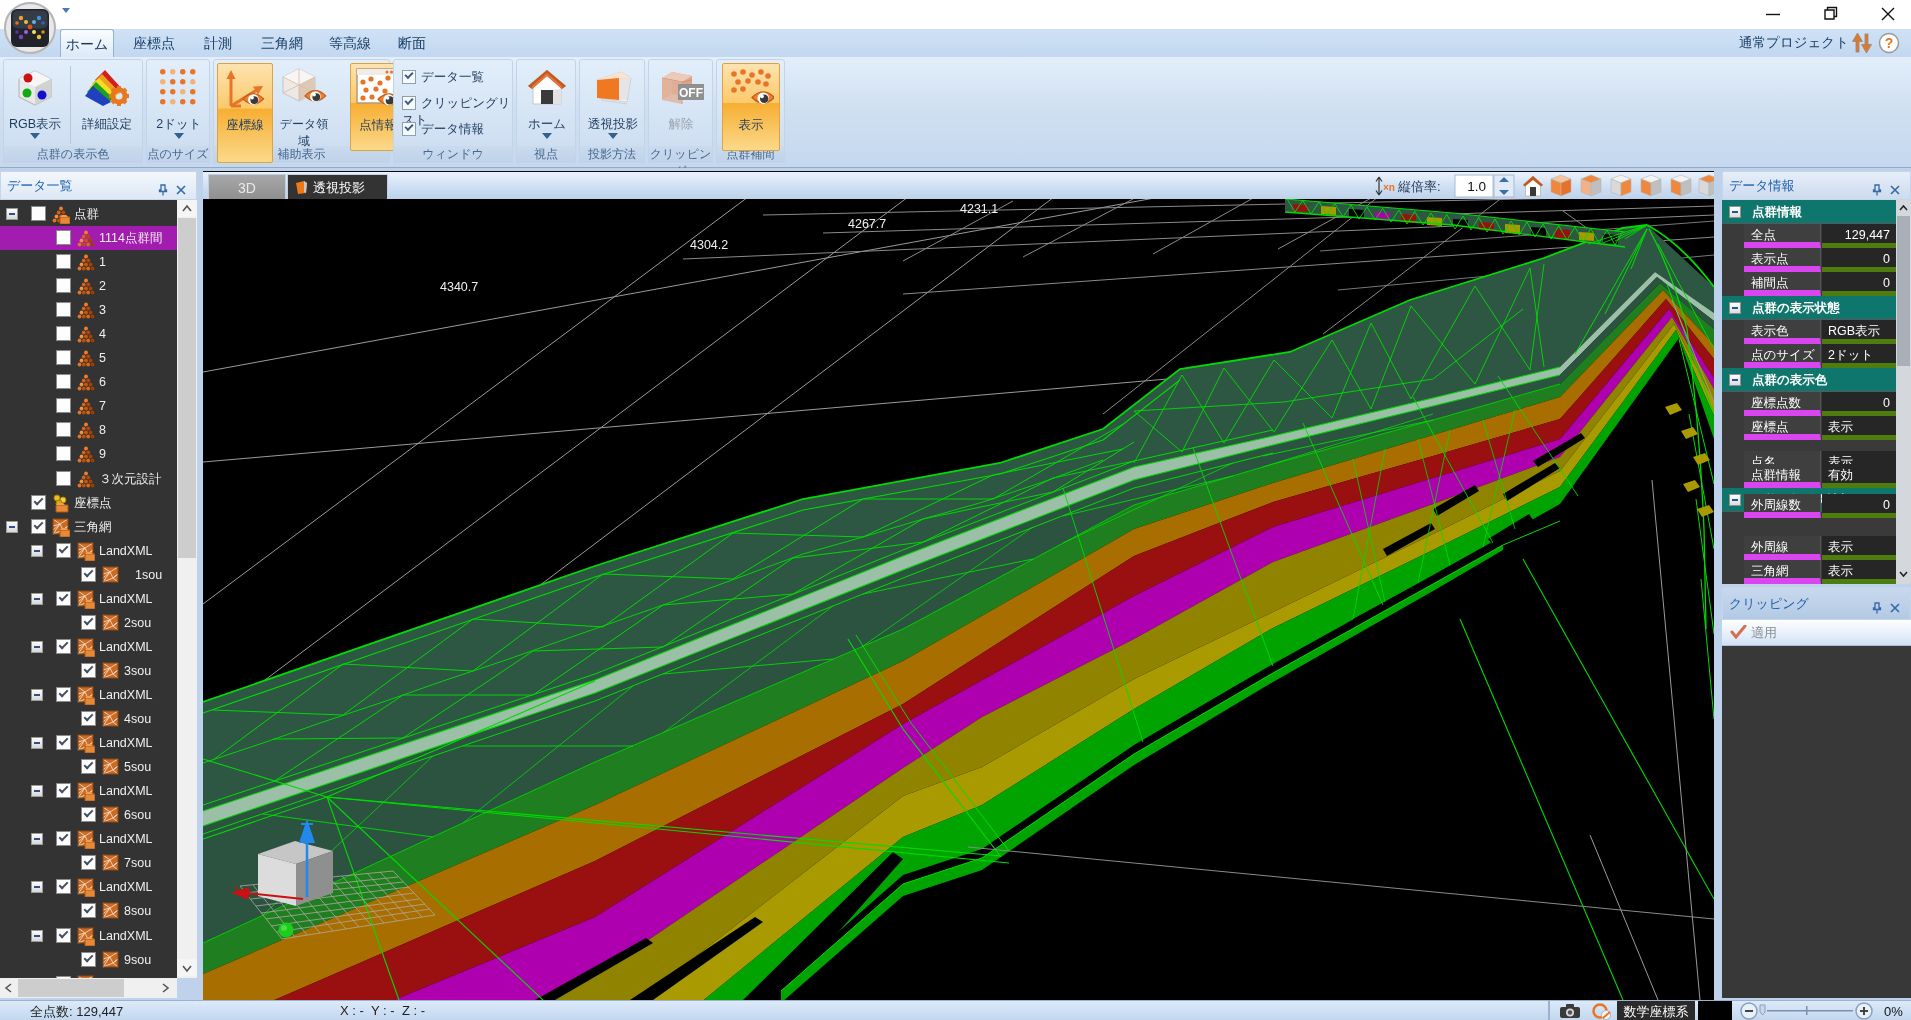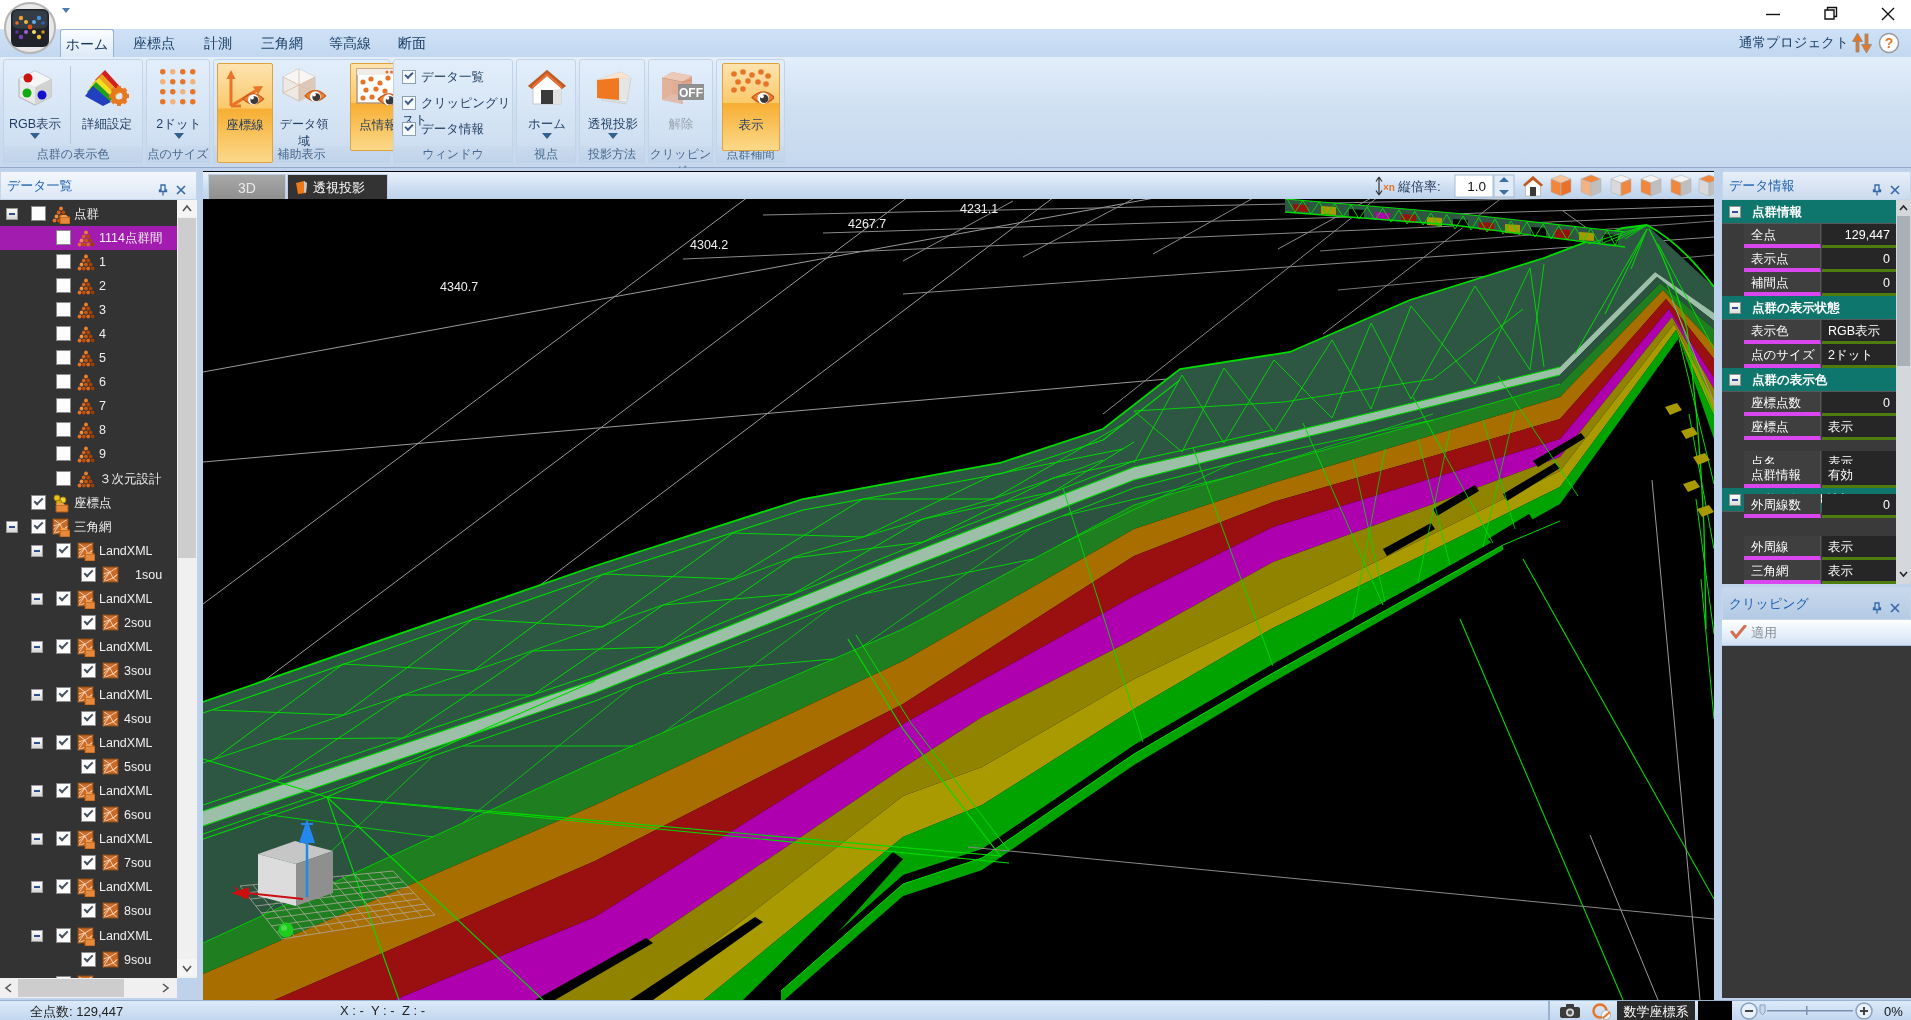--- a/index.html
+++ b/index.html
@@ -42,22 +42,22 @@
 
 #rpanel{position:absolute;left:1722px;top:171px;width:189px;height:827px}
 #rphead{position:absolute;left:0;top:0;width:189px;height:29px;background:linear-gradient(#e7eef9,#ccdbee);border:1px solid #c5d6ea;font-size:13px;color:#1a5fae;line-height:28px;padding-left:6px}
 #rptable{position:absolute;left:0;top:29px;width:174px;height:384px;background:#3a3a3a}
 #rpvsb{position:absolute;left:174px;top:29px;width:15px;height:384px;background:#d7dae0}
 .drow{position:absolute;left:0;width:174px;height:24px;font-size:12.5px;line-height:24px;color:#fff}
 .dsec{background:#0f766e;border-bottom:1px solid #585858}
 .dsec .slab{position:absolute;left:30px;font-weight:bold}
 .dmin{position:absolute;left:7px;top:6px;width:12px;height:12px;background:linear-gradient(#fff,#dcdcdc);border:1px solid #909090}
 .dmin i{position:absolute;left:2px;top:4px;width:6px;height:2px;background:#2f4f8f}
-.dlab{position:absolute;left:22px;top:0;width:77px;height:24px;background:#3f3f3f;border-bottom:4px solid #d946ef;border-right:1px solid #555;padding-left:7px}
-.dval{position:absolute;left:100px;top:0;width:74px;height:24px;background:#262626;border-bottom:3px solid #4d7c0f;padding:0 6px}
+.dlab{position:absolute;left:22px;top:0;width:77px;height:24px;background:#3f3f3f;border-bottom:6px solid #d946ef;border-right:1px solid #555;padding-left:7px}
+.dval{position:absolute;left:100px;top:0;width:74px;height:24px;background:#262626;border-bottom:5px solid #4d7c0f;padding:0 6px}
 .dval.num{text-align:right}
 #clippanel{position:absolute;left:1722px;top:587px;width:189px;height:411px}
 #cliphead{position:absolute;left:0;top:0;width:189px;height:33px;background:linear-gradient(#c8d9ed,#b3c9e4);border:1px solid #c5d6ea;font-size:13px;color:#1a5fae;line-height:32px;padding-left:6px}
 #clipbar{position:absolute;left:0;top:33px;width:189px;height:26px;background:linear-gradient(#fdfefe,#e1ecf9 70%,#cfdff3);border-bottom:1px solid #aac0da;font-size:13px;color:#8a8f96;line-height:26px}
 #clipbody{position:absolute;left:0;top:59px;width:189px;height:352px;background:#383838}
 
 #statusbar{position:absolute;left:0;top:1000px;width:1911px;height:20px;background:linear-gradient(#dceaf9,#c2d7ee);border-top:1px solid #98b2d2;font-size:13px;color:#222}
 .pinx{position:absolute;top:7px;width:14px;height:14px}
 </style></head><body>
 <div id="titlebar"></div>

